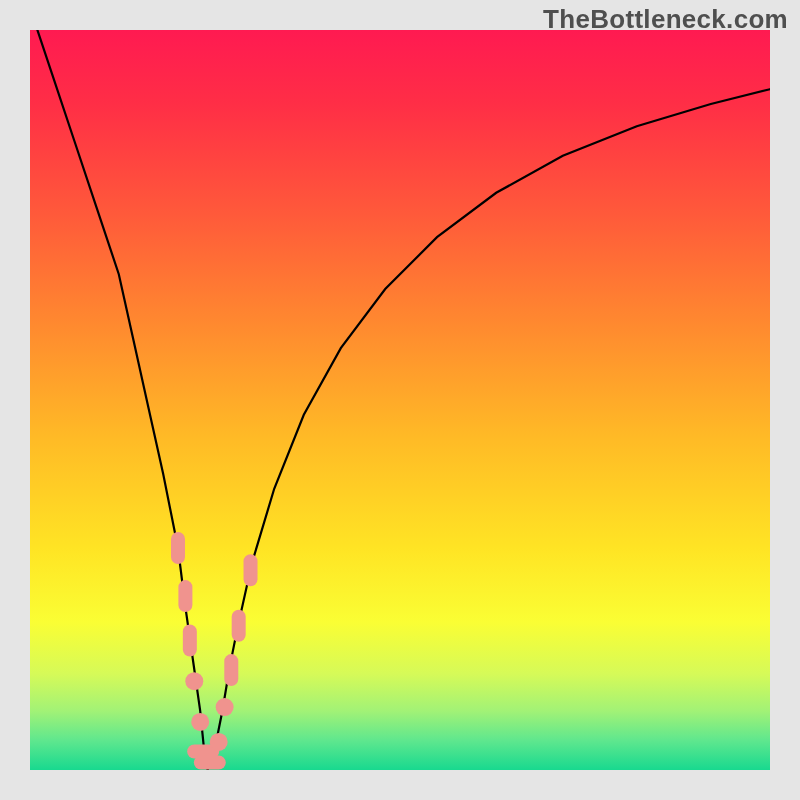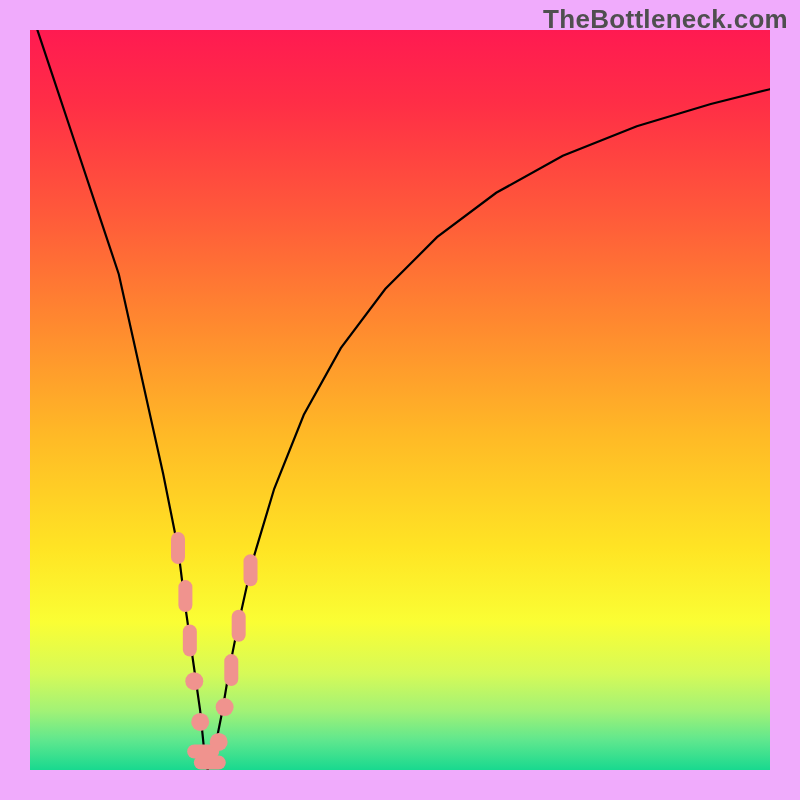--- a/index.html
+++ b/index.html
@@ -8,21 +8,21 @@
     width: 800px;
     height: 800px;
     background: #000;
     font-family: Arial, Helvetica, sans-serif;
     overflow: hidden;
   }
   .frame {
     position: relative;
     width: 800px;
     height: 800px;
-    background: #f0abfc;
+    background: #e5e5e5;
   }
   .gradient-area {
     position: absolute;
     left: 30px;
     top: 30px;
     width: 740px;
     height: 740px;
     overflow: hidden;
   }
   .watermark {

